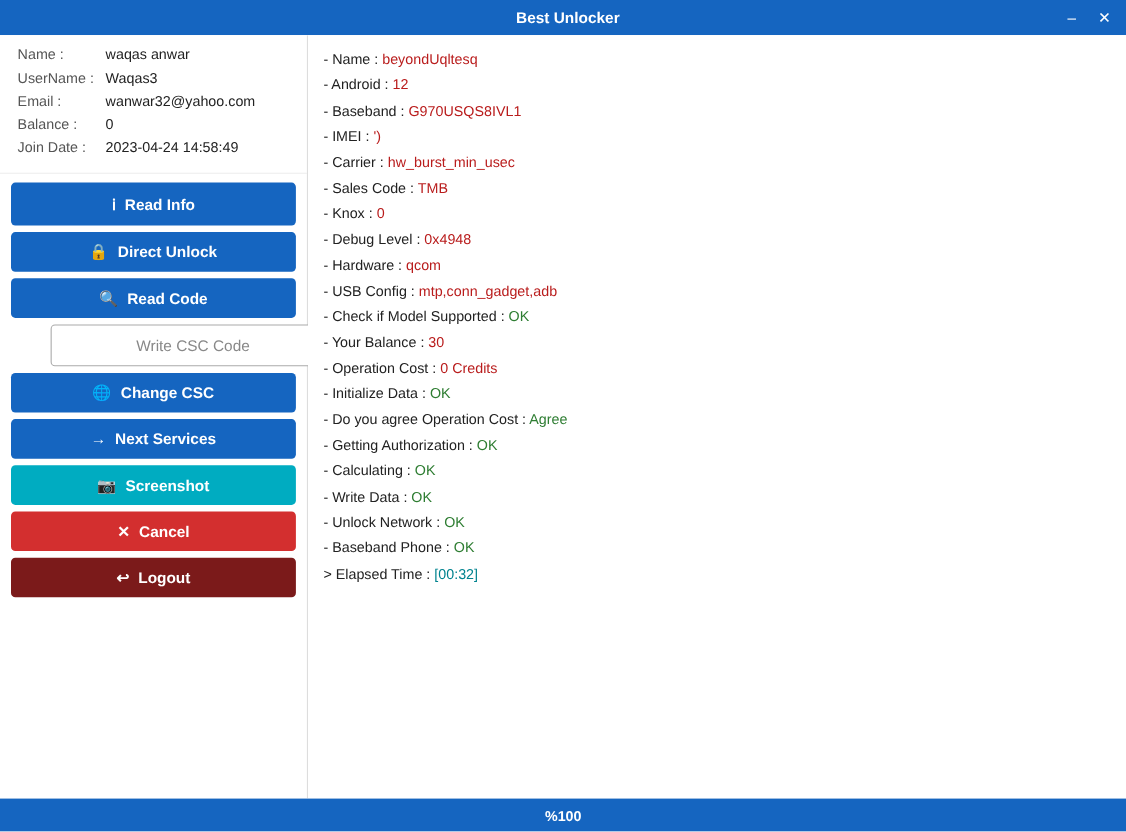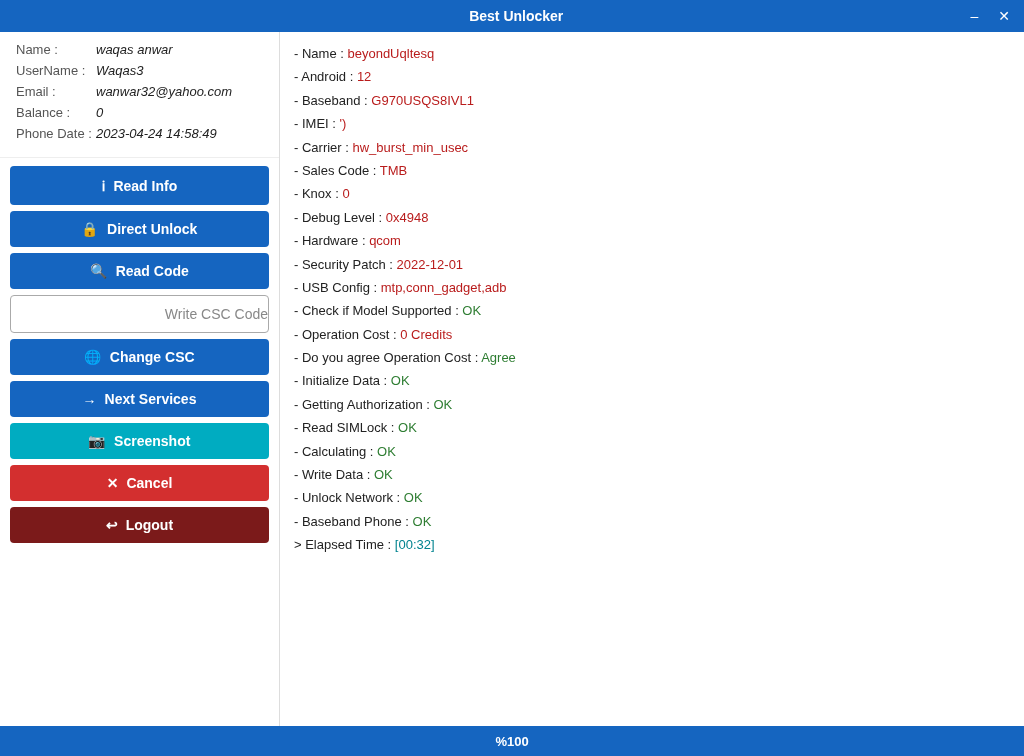--- a/index.html
+++ b/index.html
@@ -73,21 +73,20 @@
       font-size: 13px;
       color: #333;
     }
     .info-label {
       color: #555;
       min-width: 80px;
       font-weight: normal;
     }
     .info-value {
       color: #222;
-      font-style: italic;
     }
 
     .buttons-section {
       padding: 8px 10px;
       display: flex;
       flex-direction: column;
       gap: 6px;
       flex: 1;
     }
 
@@ -113,22 +112,23 @@
     .btn-outline {
       background: white;
       border: 1px solid #aaa;
       color: #888;
       border-radius: 4px;
       padding: 10px 0;
       font-size: 14px;
       cursor: pointer;
       display: flex;
       align-items: center;
-      justify-content: flex-end;
+      justify-content: center;
       width: 100%;
+      margin-left: 36px;
     }
 
     
     .right-panel {
       flex: 1;
       padding: 10px 14px;
       overflow-y: auto;
       background: white;
       font-size: 13px;
       line-height: 1.8;
@@ -189,21 +189,21 @@
       </div>
       <div class="info-row">
         <span class="info-label">Email :</span>
         <span class="info-value">wanwar32@yahoo.com</span>
       </div>
       <div class="info-row">
         <span class="info-label">Balance :</span>
         <span class="info-value">0</span>
       </div>
       <div class="info-row">
-        <span class="info-label">Phone Date :</span>
+        <span class="info-label">Join Date :</span>
         <span class="info-value">2023-04-24 14:58:49</span>
       </div>
     </div>
 
     <div class="buttons-section">
       <button class="btn btn-blue">
         <span>ℹ</span>
         <span>Read Info</span>
       </button>
       <button class="btn btn-blue">
@@ -244,28 +244,27 @@
   <div class="right-panel" id="log-panel">
   <span class="log-line"><span>- Name : </span><span class="log-value-blue">beyondUqltesq</span></span>
       <span class="log-line"><span>- Android : </span><span class="log-value-blue">12</span></span>
       <span class="log-line"><span>- Baseband : </span><span class="log-value-blue">G970USQS8IVL1</span></span>
       <span class="log-line"><span>- IMEI : </span><span class="log-value-blue">')</span></span>
       <span class="log-line"><span>- Carrier : </span><span class="log-value-blue">hw_burst_min_usec</span></span>
       <span class="log-line"><span>- Sales Code : </span><span class="log-value-blue">TMB</span></span>
       <span class="log-line"><span>- Knox : </span><span class="log-value-blue">0</span></span>
       <span class="log-line"><span>- Debug Level : </span><span class="log-value-blue">0x4948</span></span>
       <span class="log-line"><span>- Hardware : </span><span class="log-value-blue">qcom</span></span>
-      <span class="log-line"><span>- Security Patch : </span><span class="log-value-blue">2022-12-01</span></span>
       <span class="log-line"><span>- USB Config : </span><span class="log-value-blue">mtp,conn_gadget,adb</span></span>
       <span class="log-line"><span>- Check if Model Supported : </span><span class="log-value-green">OK</span></span>
+      <span class="log-line"><span>- Your Balance : </span><span class="log-value-blue">30</span></span>
       <span class="log-line"><span>- Operation Cost : </span><span class="log-value-blue">0 Credits</span></span>
+      <span class="log-line"><span>- Initialize Data : </span><span class="log-value-green">OK</span></span>
       <span class="log-line"><span>- Do you agree Operation Cost : </span><span class="log-value-green">Agree</span></span>
-      <span class="log-line"><span>- Initialize Data : </span><span class="log-value-green">OK</span></span>
       <span class="log-line"><span>- Getting Authorization : </span><span class="log-value-green">OK</span></span>
-      <span class="log-line"><span>- Read SIMLock : </span><span class="log-value-green">OK</span></span>
       <span class="log-line"><span>- Calculating : </span><span class="log-value-green">OK</span></span>
       <span class="log-line"><span>- Write Data : </span><span class="log-value-green">OK</span></span>
       <span class="log-line"><span>- Unlock Network : </span><span class="log-value-green">OK</span></span>
       <span class="log-line"><span>- Baseband Phone : </span><span class="log-value-green">OK</span></span>
       <span class="log-line"><span>&gt; Elapsed Time : </span><span class="log-value-cyan">[00:32]</span></span>
     </div>
 
 </div>
 
 <div class="status-bar">

